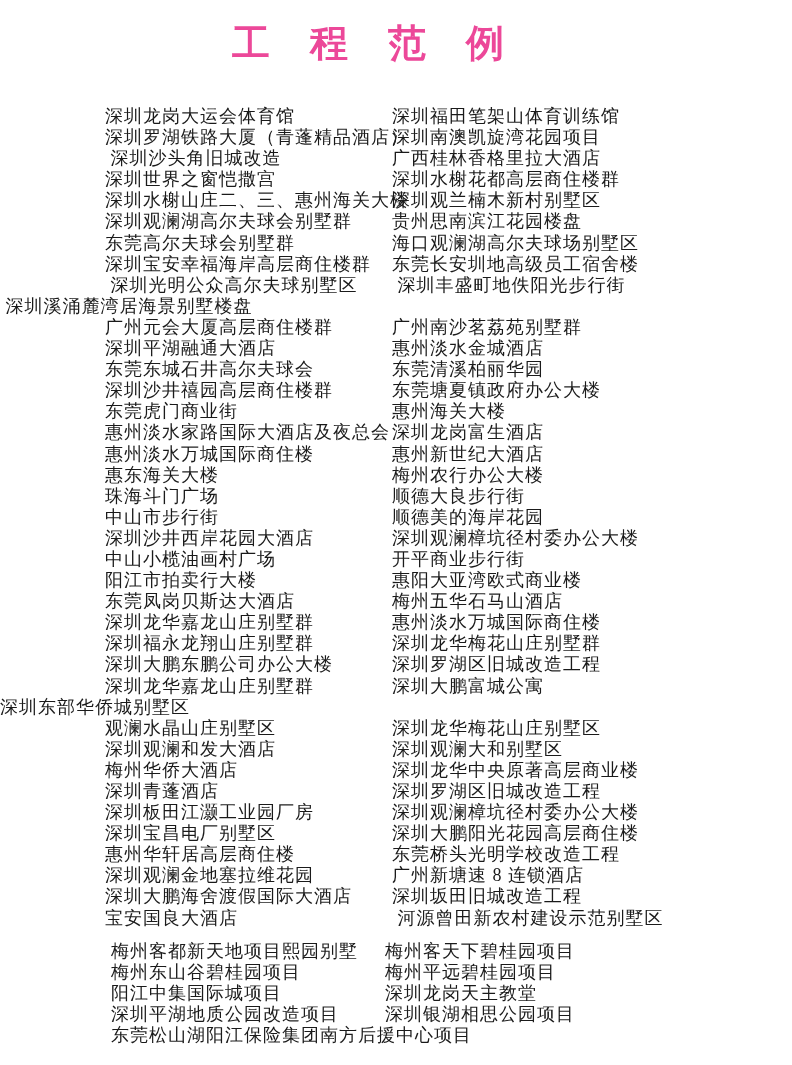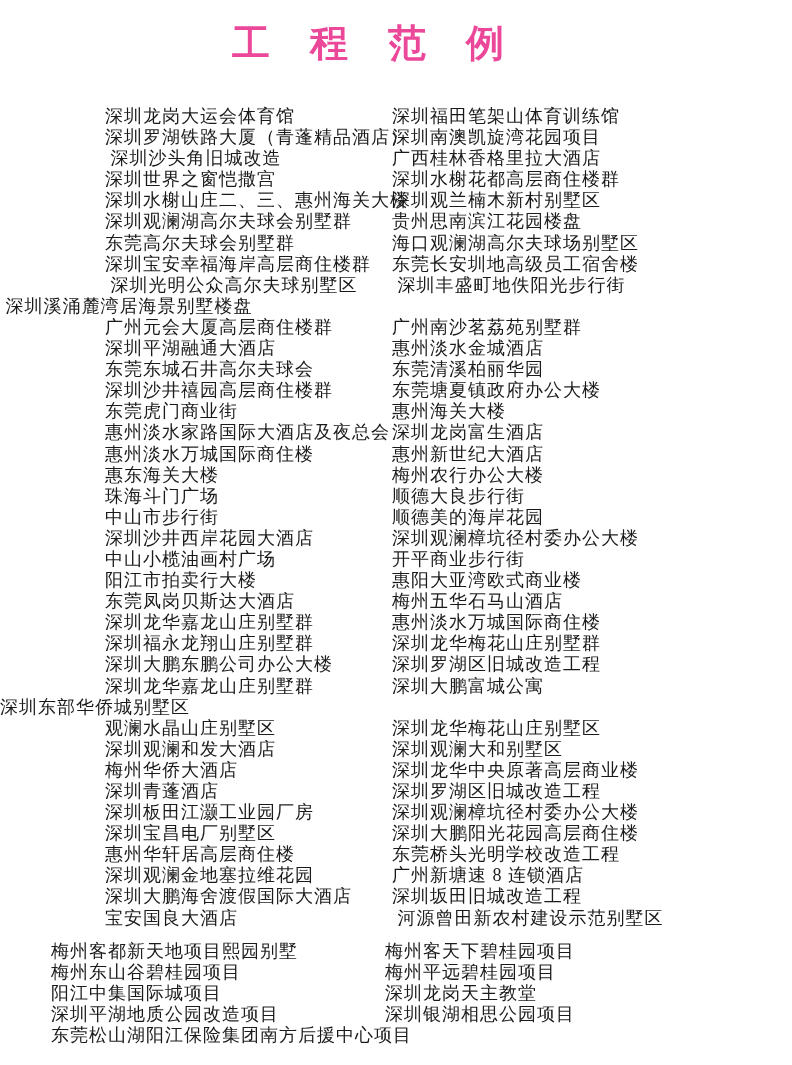--- a/index.html
+++ b/index.html
@@ -37,21 +37,21 @@
     letter-spacing: 1px;
   }
   .cell-left {
     flex: none;
     box-sizing: border-box;
     padding-left: 105px;
     width: 392px;
     white-space: pre;
     overflow: visible;
   }
-  .bottom-list .cell-left { padding-left: 51px; width: 385px; }
+  .bottom-list .cell-left { padding-left: 111px; width: 385px; }
   .cell-right {
     flex: none;
     white-space: pre;
     overflow: visible;
   }
 </style>
 </head>
 <body>
 
 <div class="page">

